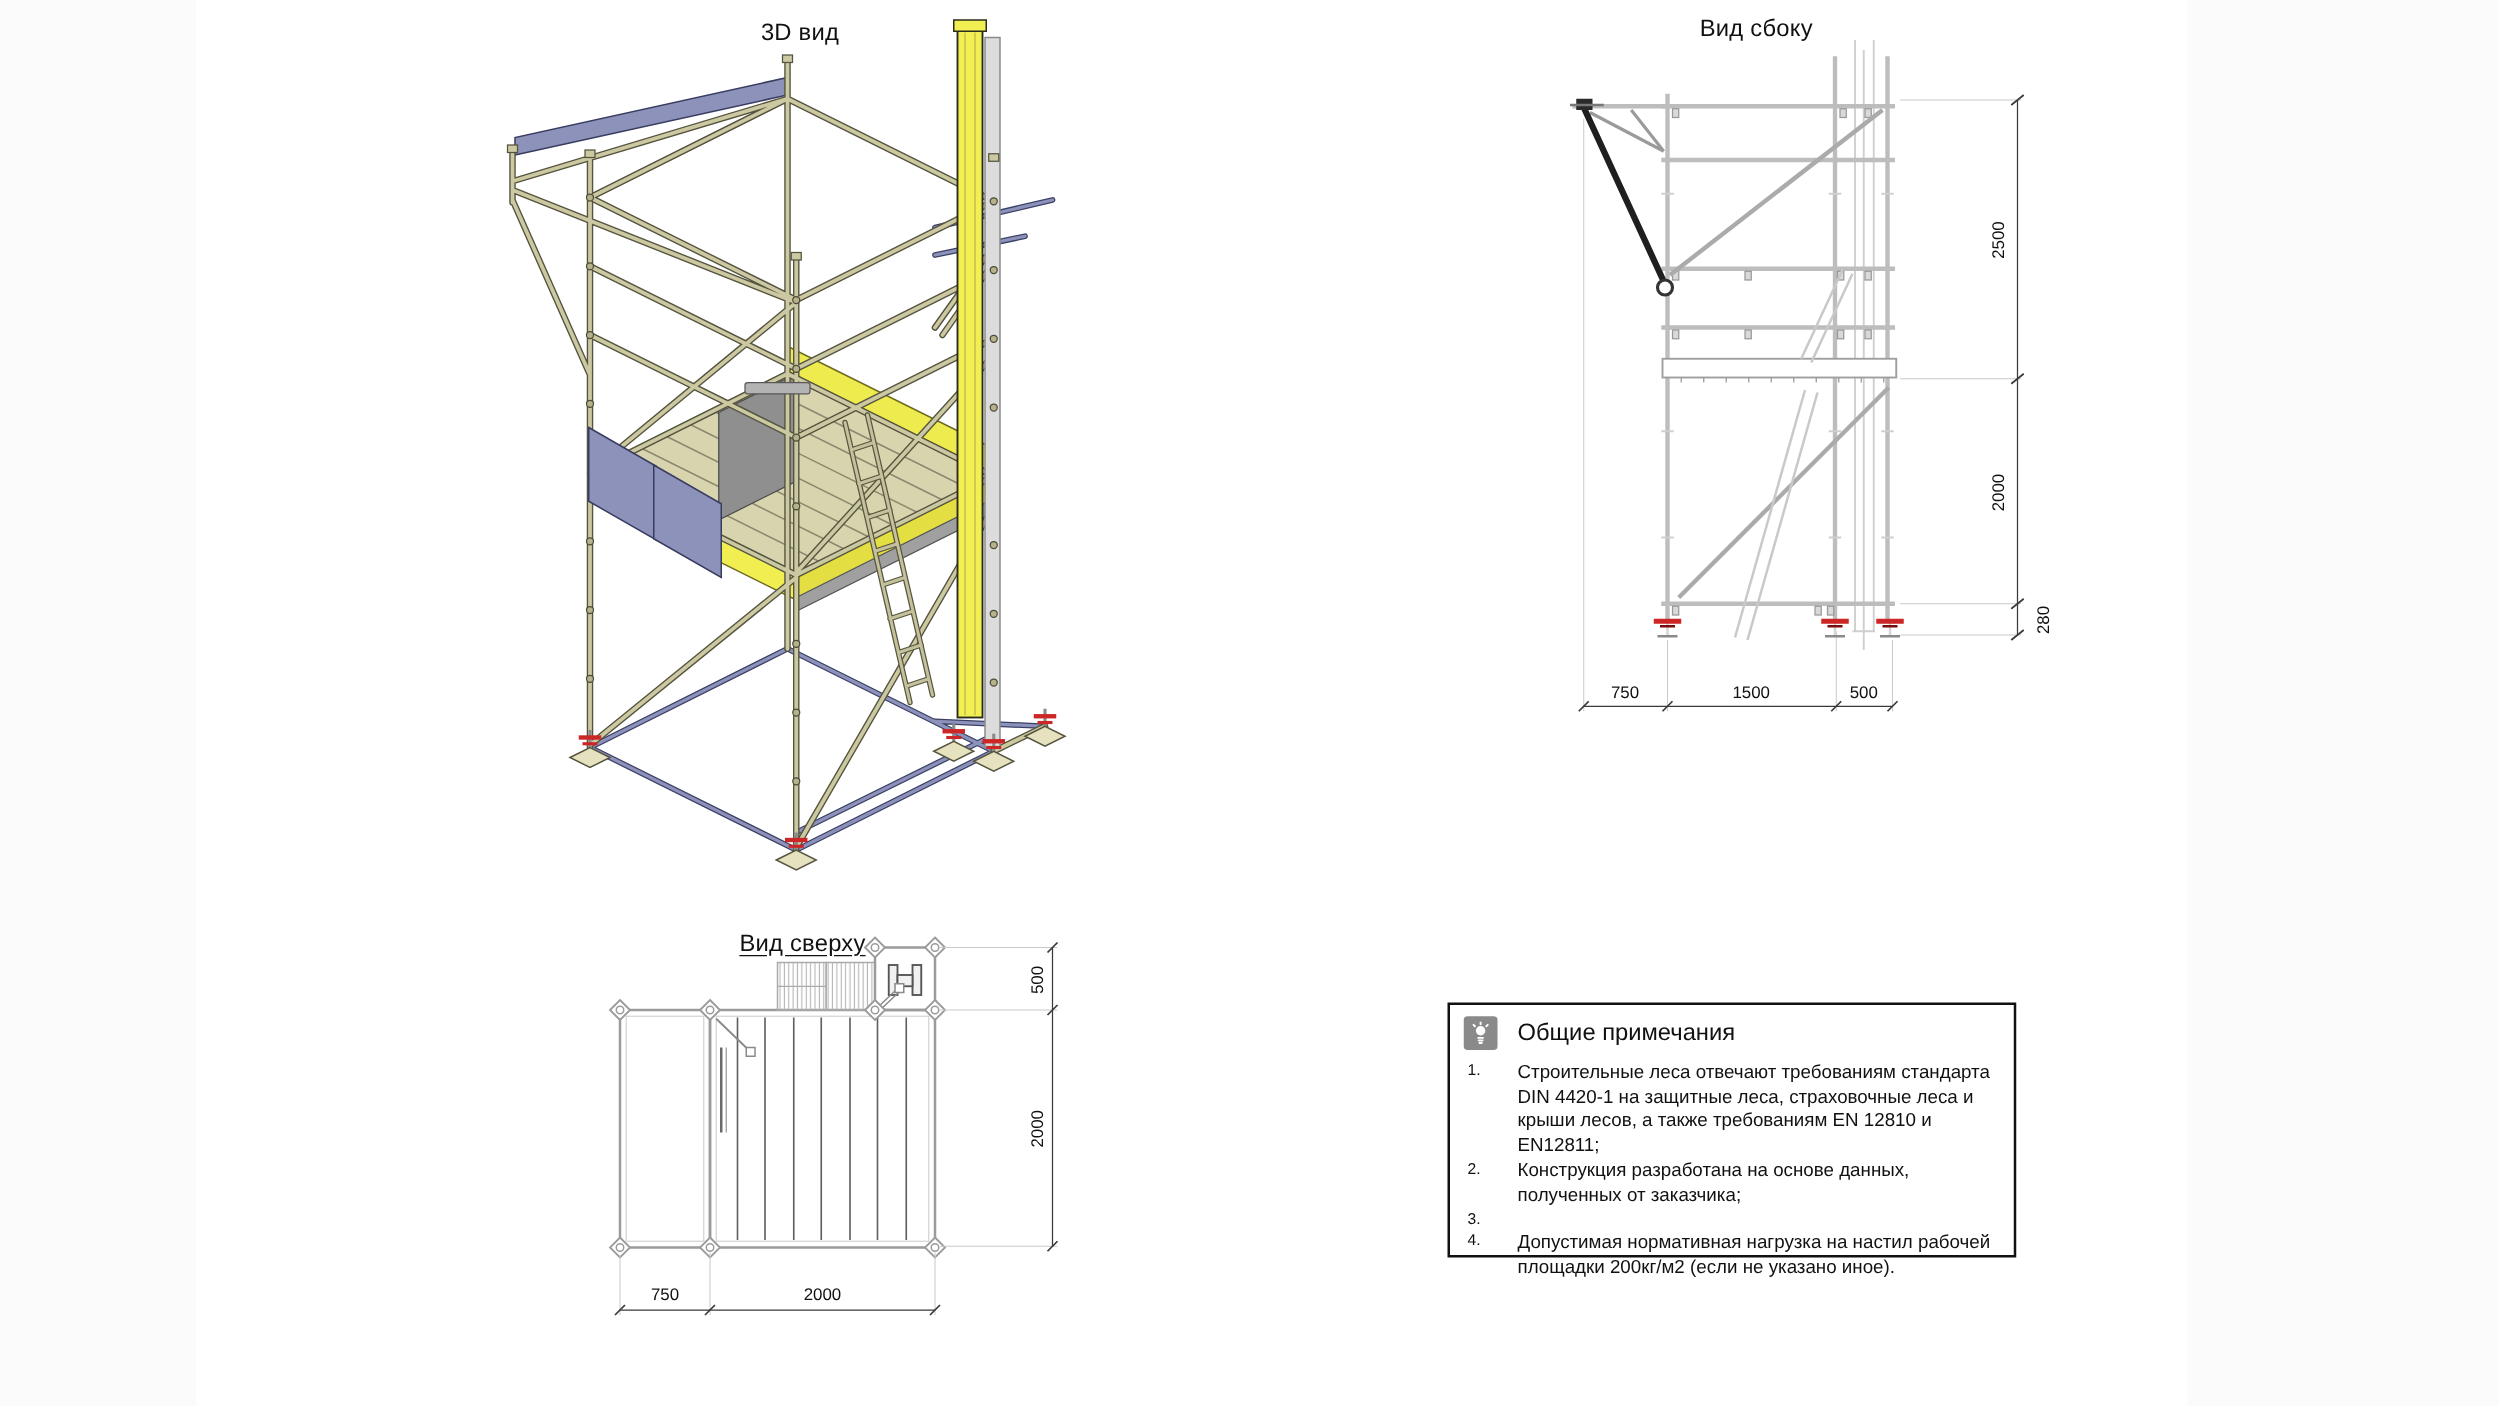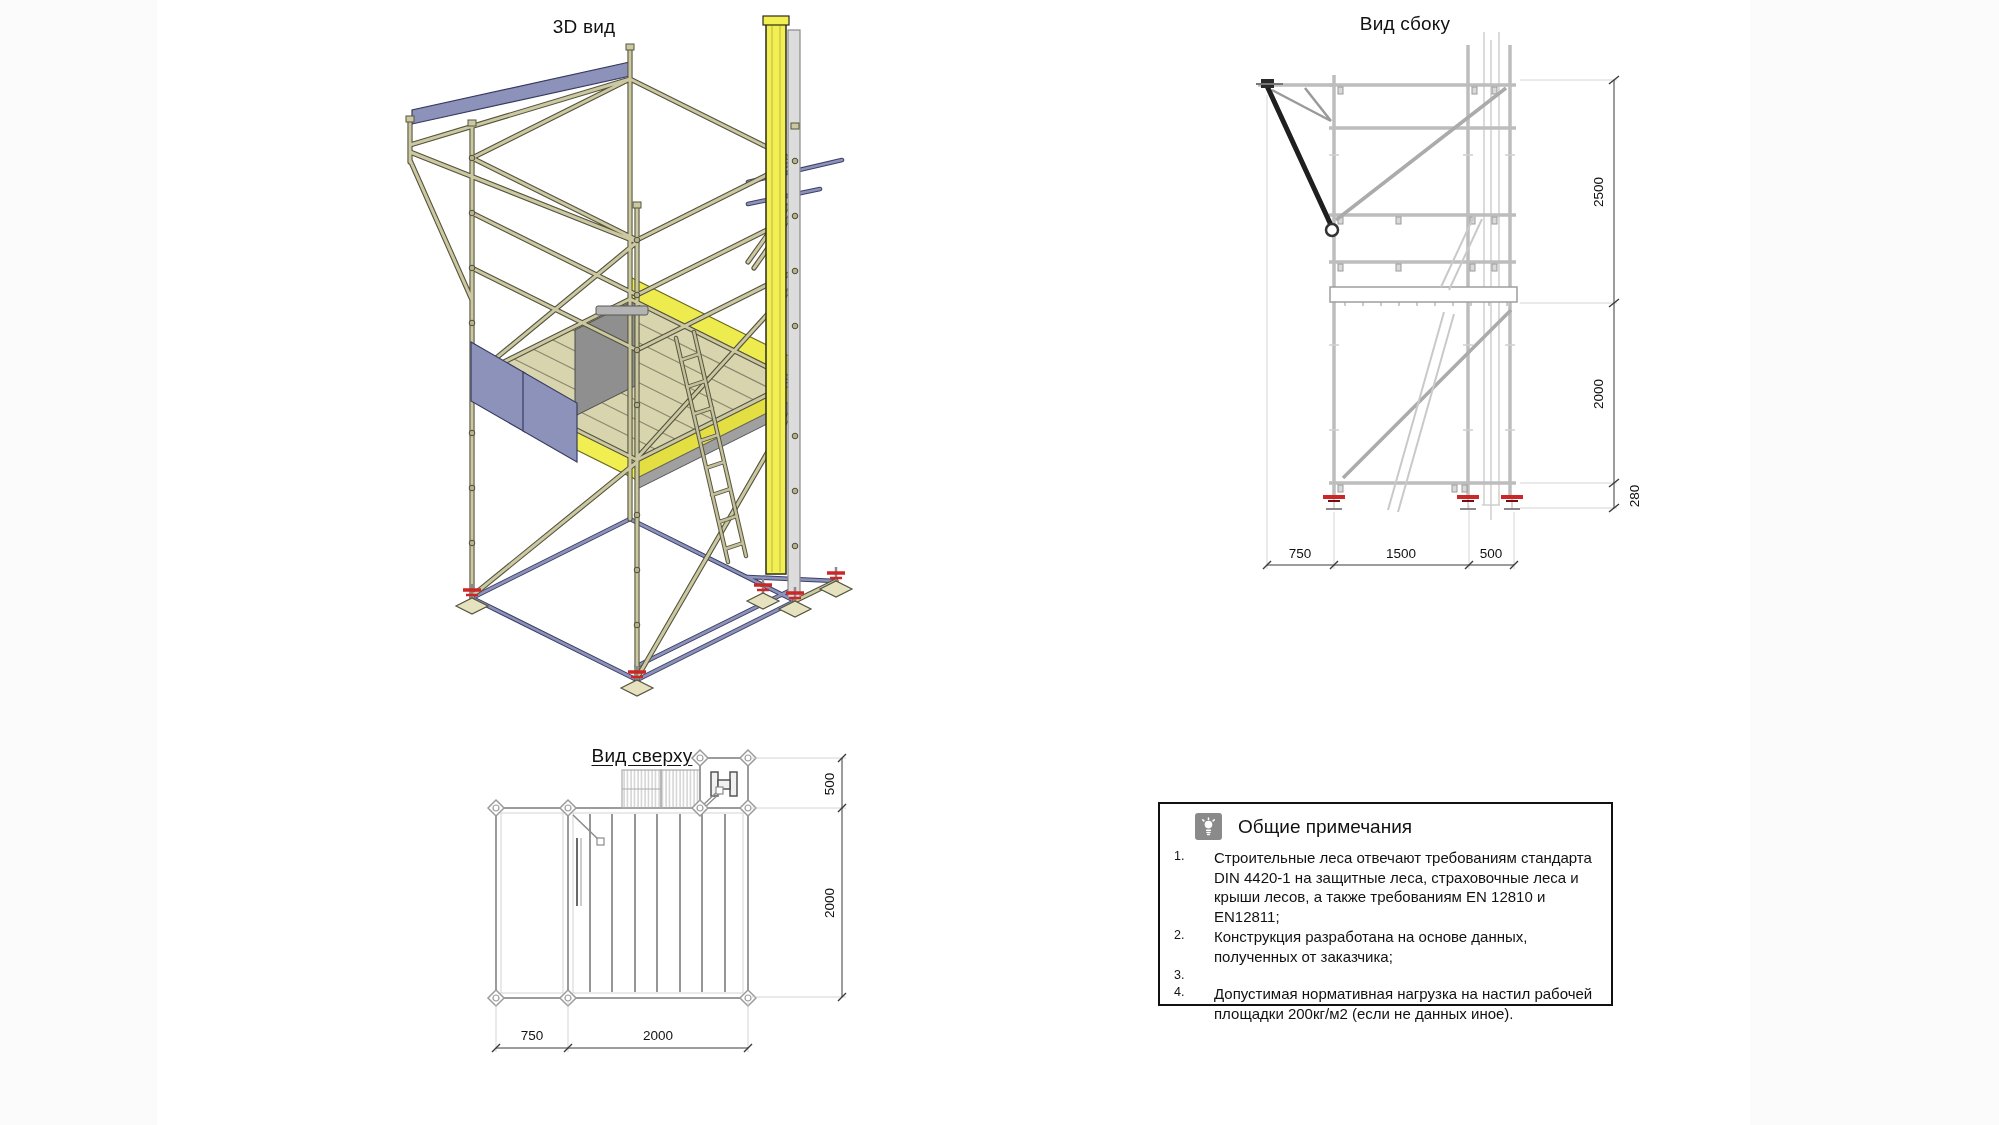--- a/index.html
+++ b/index.html
@@ -20,21 +20,21 @@
   .svd{stroke:#ababab;stroke-width:3.5;fill:none}
   .svl{stroke:#c9c9c9;stroke-width:2;fill:none}
   .dim{stroke:#3a3a3a;stroke-width:1;fill:none}
   .tick{stroke:#3a3a3a;stroke-width:1.4}
   .ext{stroke:#c9c9c9;stroke-width:.8;fill:none}
   .dimtxt{font:13.5px "Liberation Sans",sans-serif;fill:#111}
   .tv{stroke:#9b9b9b;fill:none}
   .tvi{stroke:#d4d4d4;fill:none}
   
   .notes{position:absolute;left:1158px;top:802px;width:455px;height:204px;border:2px solid #111;background:#fff;box-sizing:border-box;}
-  .notes-head{display:flex;align-items:center;gap:16px;padding:9px 0 4px 11px;margin-left:24px;}
+  .notes-head{display:flex;align-items:center;gap:16px;padding:9px 0 4px 11px;}
   .notes-icon{width:27px;height:27px;background:#8a8a8a;border-radius:3px;display:flex;align-items:center;justify-content:center;flex:0 0 27px;}
   .notes-title{font-size:19px;color:#111;}
   .notes-list{margin-top:4px;}
   .note-row{display:flex;padding:0 8px 1px 14px;}
   .note-num{flex:0 0 40px;font-size:12.5px;line-height:1.3;color:#111;}
   .note-text{flex:1;font-size:15px;line-height:1.3;color:#111;}
 </style>
 </head>
 <body>
 
@@ -266,21 +266,21 @@
         M492,1052 L500,1044 M564,1052 L572,1044 M744,1052 L752,1044"></path>
       <text class="dimtxt" text-anchor="middle" transform="rotate(-90 834 784)" x="834" y="784">500</text>
       <text class="dimtxt" text-anchor="middle" transform="rotate(-90 834 903)" x="834" y="903">2000</text>
       <text class="dimtxt" text-anchor="middle" x="532" y="1040">750</text>
       <text class="dimtxt" text-anchor="middle" x="658" y="1040">2000</text>
     </g>
   </g>
 </svg>
 
 
-<div class="view-title" style="left:474px;top:16px;">3D вид</div>
+<div class="view-title" style="left:530px;top:16px;">3D вид</div>
 <div class="view-title" style="left:1295px;top:13px;">Вид сбоку</div>
 <div class="view-title underlined" style="left:532px;top:745px;">Вид сверху</div>
 
 
 <div class="notes">
   <div class="notes-head">
     <span class="notes-icon">
       <svg width="19" height="19" viewBox="0 0 20 20">
         <g stroke="#fff" stroke-width="1.6" fill="none" stroke-linecap="round">
           <circle cx="10" cy="8" r="4" fill="#fff" stroke="none"></circle>
@@ -302,18 +302,18 @@
     </div>
     <div class="note-row">
       <span class="note-num">2.</span>
       <span class="note-text">Конструкция разработана на основе данных, полученных от заказчика;</span>
     </div>
     <div class="note-row">
       <span class="note-num">3.</span>
     </div>
     <div class="note-row">
       <span class="note-num">4.</span>
-      <span class="note-text">Допустимая нормативная нагрузка на настил рабочей площадки 200кг/м2 (если не данных иное).</span>
+      <span class="note-text">Допустимая нормативная нагрузка на настил рабочей площадки 200кг/м2 (если не указано иное).</span>
     </div>
   </div>
 </div>
 
 </div>
 
 </body></html>

